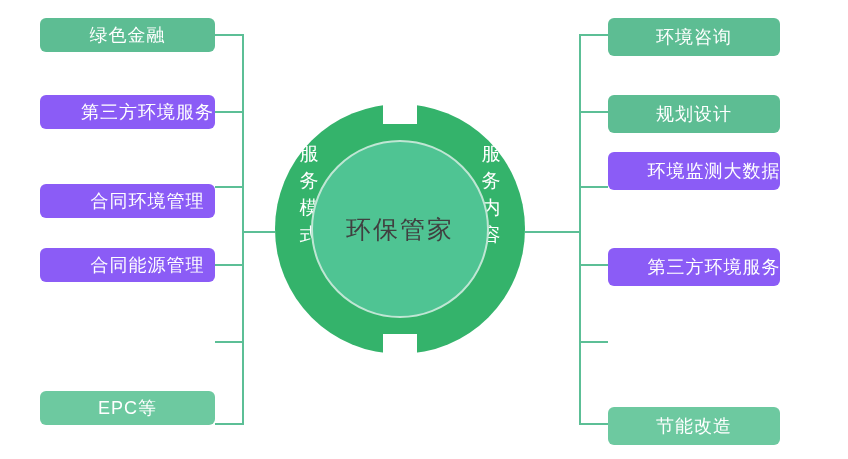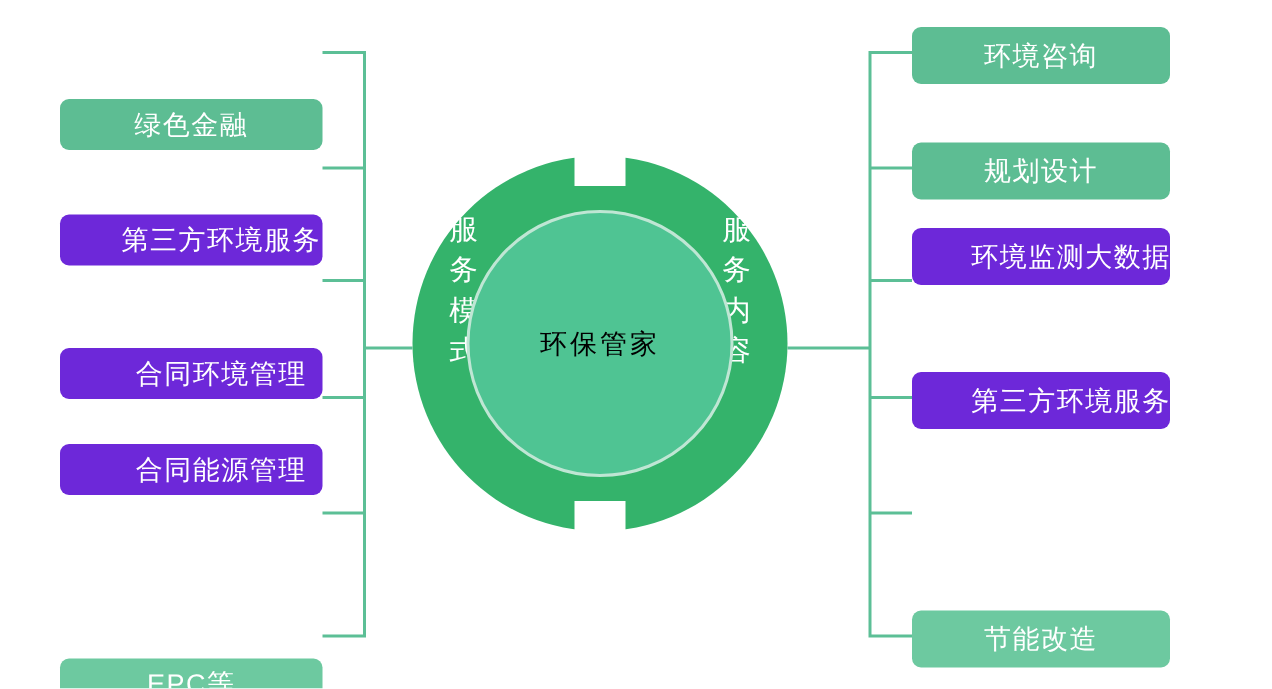--- a/index.html
+++ b/index.html
@@ -26,35 +26,34 @@
     justify-content: center;
     color: #ffffff;
     font-size: 18px;
     letter-spacing: 1px;
     white-space: nowrap;
   }
   .pill.left {
     left: 40px;
     width: 175px;
     height: 34px;
-    margin-top: 48px;
   }
   .pill.right {
     left: 608px;
     width: 172px;
     height: 38px;
   }
   .pill.dark {
     background: #5dbd93;
   }
   .pill.light {
     background: #6dc9a0;
   }
   .pill.mid {
-    background: #6d28d9;
+    background: #8b5cf6;
     padding-left: 40px;
   }
   
   .donut-wrap {
     position: absolute;
     left: 275px;
     top: 104px;
     width: 250px;
     height: 250px;
   }
@@ -90,22 +89,22 @@
     height: 178px;
     border-radius: 50%;
     background: #4fc493;
     border: 2px solid #bfe6d4;
     box-sizing: border-box;
     display: flex;
     align-items: center;
     justify-content: center;
   }
   .donut-center-label {
-    color: #000000;
-    font-size: 18px;
+    color: #404040;
+    font-size: 25px;
     letter-spacing: 2px;
   }
   .vert-label {
     position: absolute;
     width: 26px;
     color: #ffffff;
     font-size: 19px;
     line-height: 27px;
     text-align: center;
     letter-spacing: 0;

